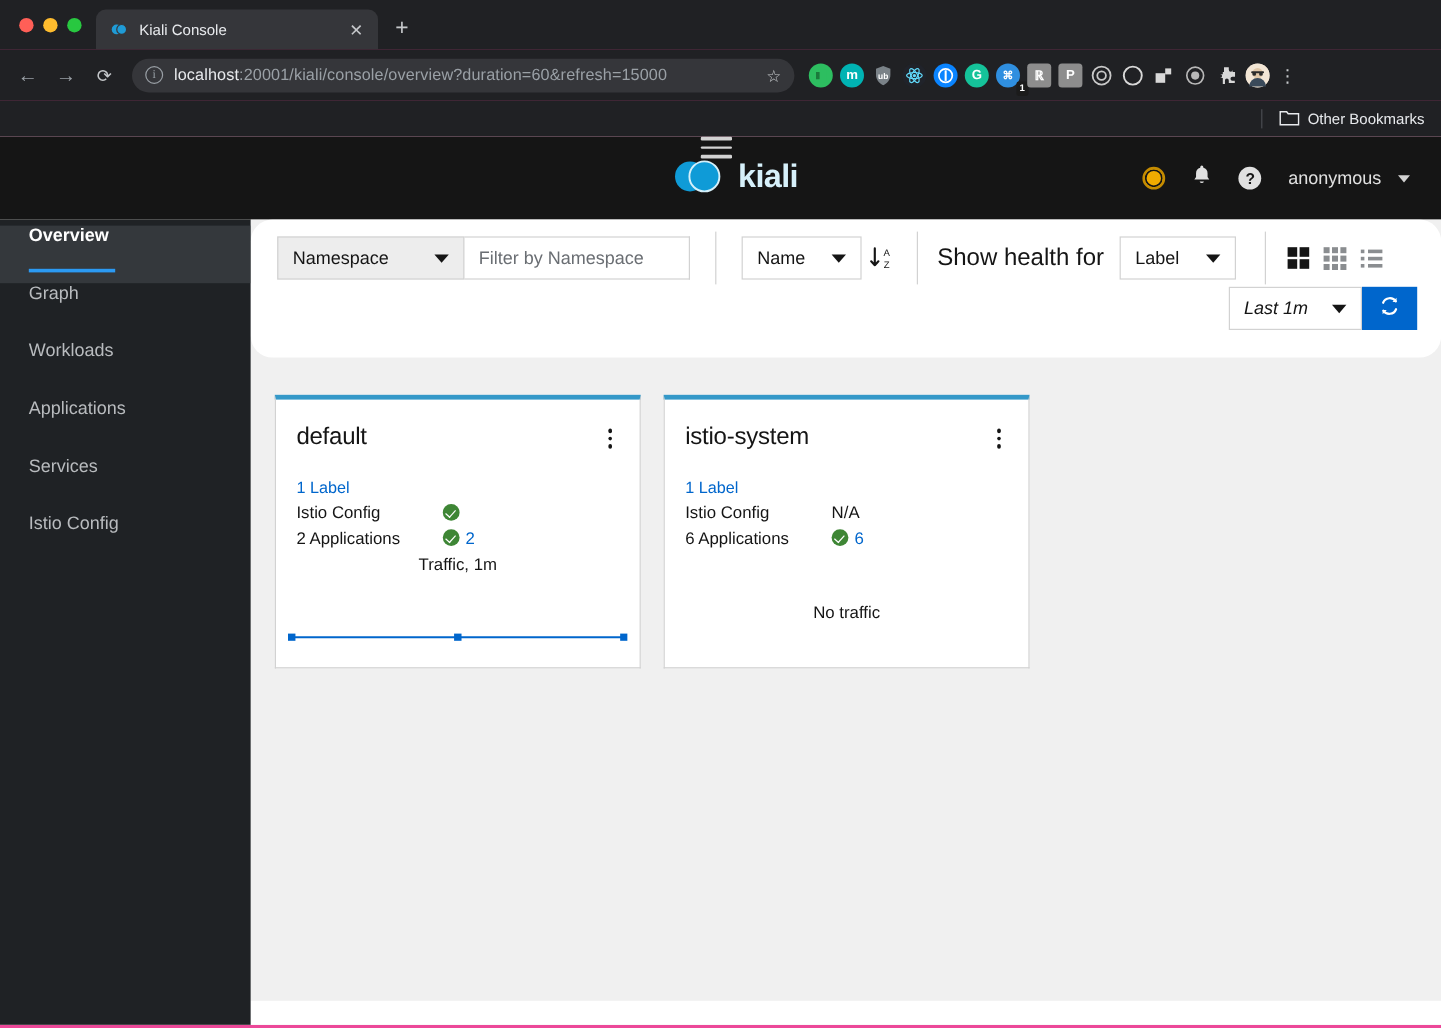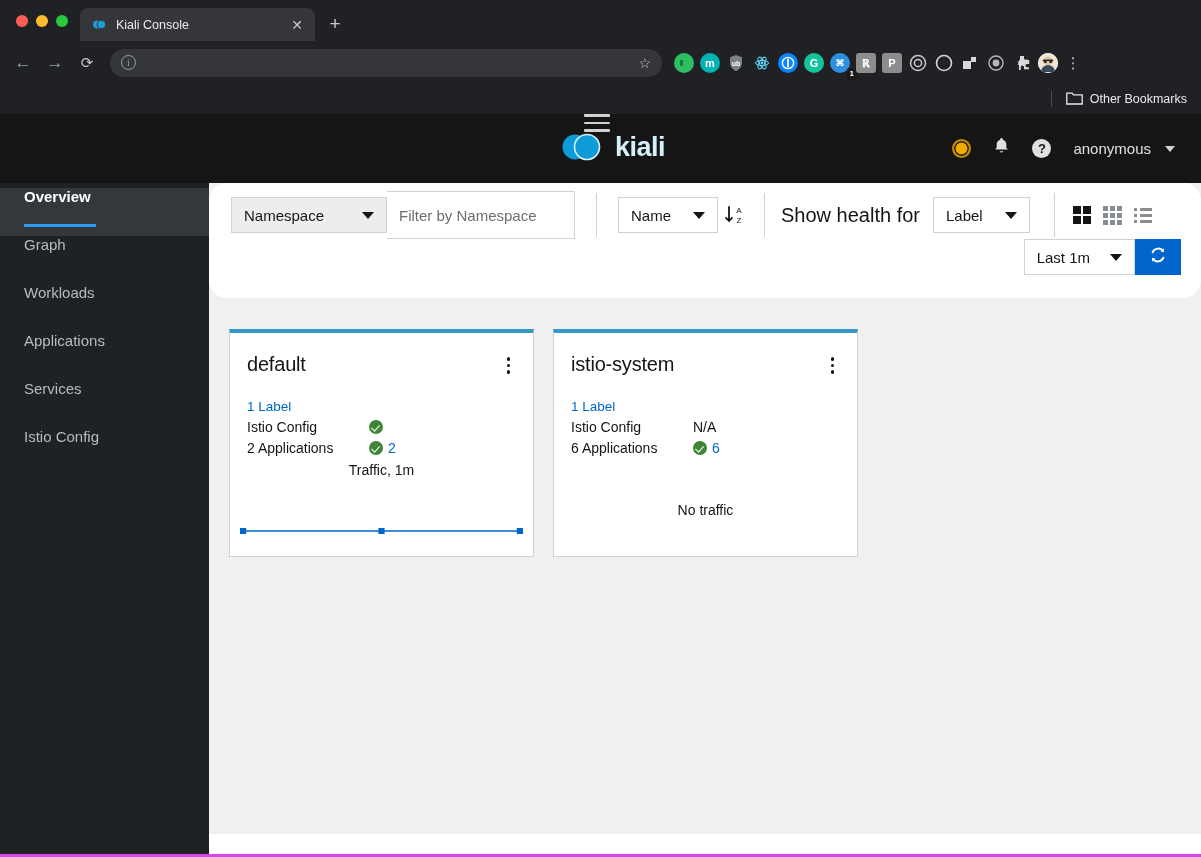--- a/index.html
+++ b/index.html
@@ -4,21 +4,21 @@
 <style>
   * { box-sizing: border-box; margin: 0; padding: 0; }
   html, body {
     width: 1201px; height: 857px;
     font-family: "Liberation Sans", sans-serif;
     background: #fff;
     overflow: hidden;
   }
 
   
-  .browser { width: 1201px; height: 857px; position: relative; background:#d946ef; }
+  .browser { width: 1201px; height: 857px; position: relative; background:#ec4899; }
 
   .tabstrip {
     height: 41px; background: #202124; position: relative;
     display: flex; align-items: flex-end; padding-left: 10px;
   }
   .traffic { display:flex; align-items:center; gap:8px; height:41px; padding:0 12px 0 6px; }
   .tl-dot { width:12px; height:12px; border-radius:50%; }
   .tl-red { background:#ff5f57; }
   .tl-yellow { background:#febc2e; }
   .tl-green { background:#28c840; }
@@ -138,42 +138,42 @@
   .tb-sep { width:1px; height:44px; background:#d2d2d2; margin:0 0px; }
 
   .dd-toggle {
     height:36px; background:#ededed; border:1px solid #d2d2d2; display:flex;
     align-items:center; padding:0 12px; gap:26px; font-size:15px; color:#151515;
     min-width:156px; justify-content:space-between;
   }
   .dd-caret { width:0;height:0;border-left:6px solid transparent;border-right:6px solid transparent;
               border-top:7px solid #151515; }
   .filter-input {
-    height:48px; width:188px; border:1px solid #d2d2d2; border-left:none;
+    height:36px; width:188px; border:1px solid #d2d2d2; border-left:none;
     display:flex; align-items:center; padding:0 12px; font-size:15px; color:#6a6e73;
   }
   .dd-plain {
     height:36px; background:#fff; border:1px solid #d2d2d2; display:flex;
     align-items:center; padding:0 12px; gap:22px; font-size:15px; color:#151515;
   }
   .sort-btn { width:34px; height:36px; display:flex; align-items:center; justify-content:center; }
   .lbl { font-size:20px; color:#151515; }
 
   .view-toggles { display:flex; align-items:center; gap:12px; }
   .grid2 { display:grid; grid-template-columns:repeat(2,8px); grid-template-rows:repeat(2,8px); gap:2px;}
   .grid2 i { background:#151515; display:block; }
   .grid3 { display:grid; grid-template-columns:repeat(3,5px); grid-template-rows:repeat(3,5px); gap:2px;}
   .grid3 i { background:#8a8d90; display:block; }
   .listico { display:flex; flex-direction:column; gap:3px; }
   .listico > span { display:flex; align-items:center; gap:3px; }
   .listico b { width:3px; height:3px; background:#8a8d90; display:block; }
   .listico u { width:12px; height:3px; background:#8a8d90; display:block; }
 
   .tb-row2 {
-    position:absolute; right:20px; top:56px; display:flex; align-items:flex-end;
+    position:absolute; right:20px; top:56px; display:flex; align-items:flex-end;font-style:italic;
   }
   .dd-time {
     height:36px; background:#fff; border:1px solid #d2d2d2; display:flex;
     align-items:center; padding:0 12px; gap:20px; font-size:15px; color:#151515;
   }
   .refresh-btn {
     width:46px; height:36px; background:#06c; display:flex;
     align-items:center; justify-content:center;
   }
 
@@ -233,20 +233,21 @@
     <div class="newtab">+</div>
   </div>
 
   <div class="toolbar">
     <span class="navbtn">←</span>
     <span class="navbtn">→</span>
     <span class="navbtn reload">⟳</span>
 
     <div class="omnibox">
       <span class="omni-info">i</span>
+      <span class="omni-url"><b>localhost</b><span>:20001/kiali/console/overview?duration=60&amp;refresh=15000</span></span>
       <span class="omni-star">☆</span>
     </div>
 
     <div class="ext-tray">
       <span class="ext" style="background:#2dbe60">
         <svg width="14" height="14" viewBox="0 0 14 14">
             <path d="M3 4h3v6H3z" fill="#1b7a3c"></path>
             <path d="M5 2h5a2 2 0 012 2v7a2 2 0 01-2 2H7V4H5z" fill="#2dbe60"></path>
           </svg>
       </span>

